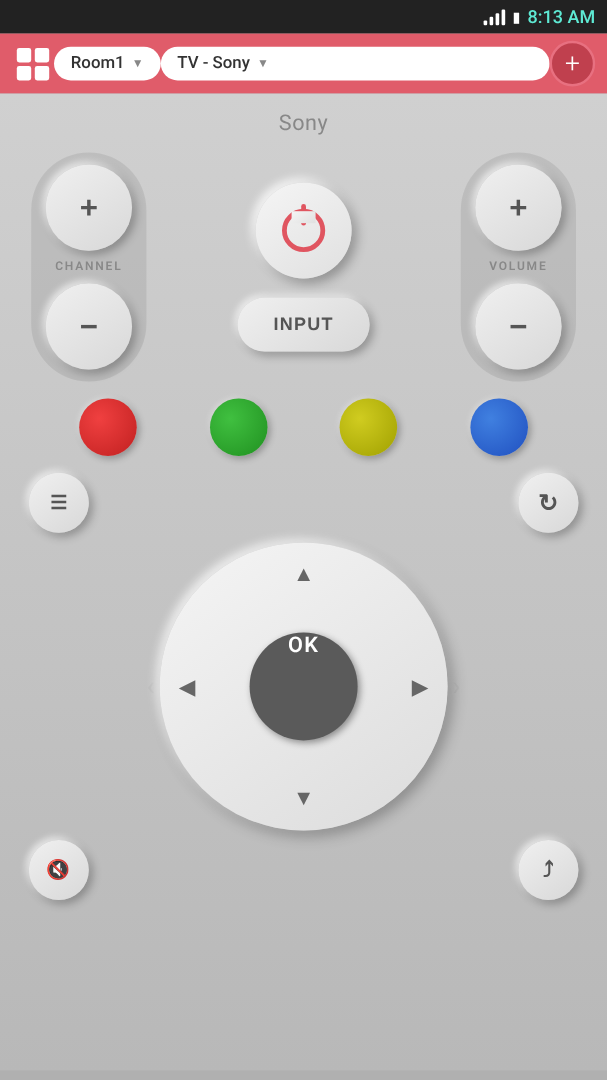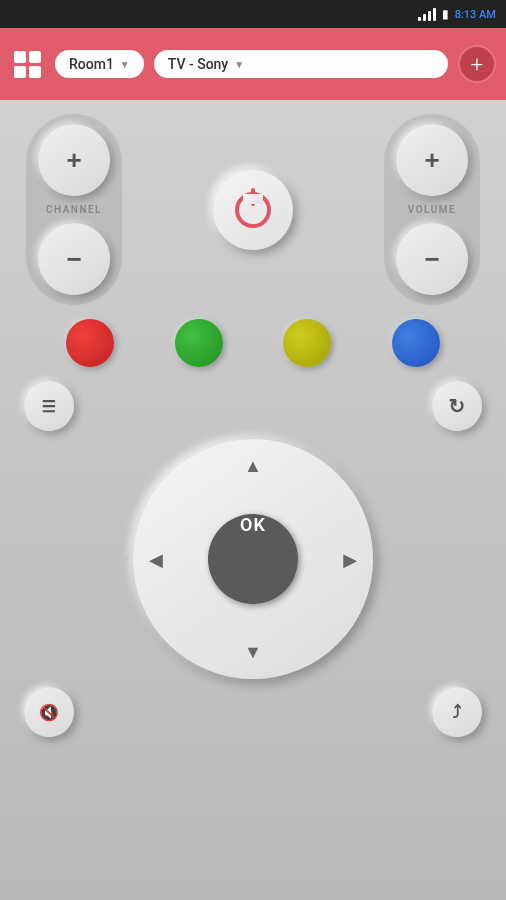--- a/index.html
+++ b/index.html
@@ -34,34 +34,33 @@
       border-radius: 1px;
     }
     .status-battery {
       color: white;
       font-size: 12px;
       display: flex;
       align-items: center;
       gap: 3px;
     }
     .status-time {
-      color: #3b82f6;
-      font-size: 11px;
+      color: #5eead4;
+      font-size: 15px;
       font-weight: 500;
     }
 
     
     #header {
       width: 100%;
-      height: 72px;
+      height: 50px;
       background: #e05c6a;
       display: flex;
       align-items: center;
       padding: 0 10px;
-      gap: 10px;
     }
     #grid-icon {
       display: grid;
       grid-template-columns: 1fr 1fr;
       gap: 3px;
       padding: 4px;
     }
     #grid-icon span {
       width: 12px;
       height: 12px;
@@ -371,33 +370,35 @@
   </div>
   <div class="header-dropdown device-dropdown">
     <span>TV - Sony</span>
     <span class="dropdown-arrow">▼</span>
   </div>
   <div id="add-button">+</div>
 </div>
 
 <div id="main">
 
+  <div id="device-title">Sony</div>
 
   <div id="top-controls">
 
     <div class="control-column">
       <button class="round-btn btn-large">+</button>
       <span class="control-label">CHANNEL</span>
       <button class="round-btn btn-large">−</button>
     </div>
 
     <div style="display:flex;flex-direction:column;align-items:center;gap:16px;">
       <div id="power-button">
         <div class="power-icon"></div>
       </div>
+      <button id="input-button">INPUT</button>
     </div>
 
     <div class="control-column">
       <button class="round-btn btn-large">+</button>
       <span class="control-label">VOLUME</span>
       <button class="round-btn btn-large">−</button>
     </div>
 
   </div>
 

